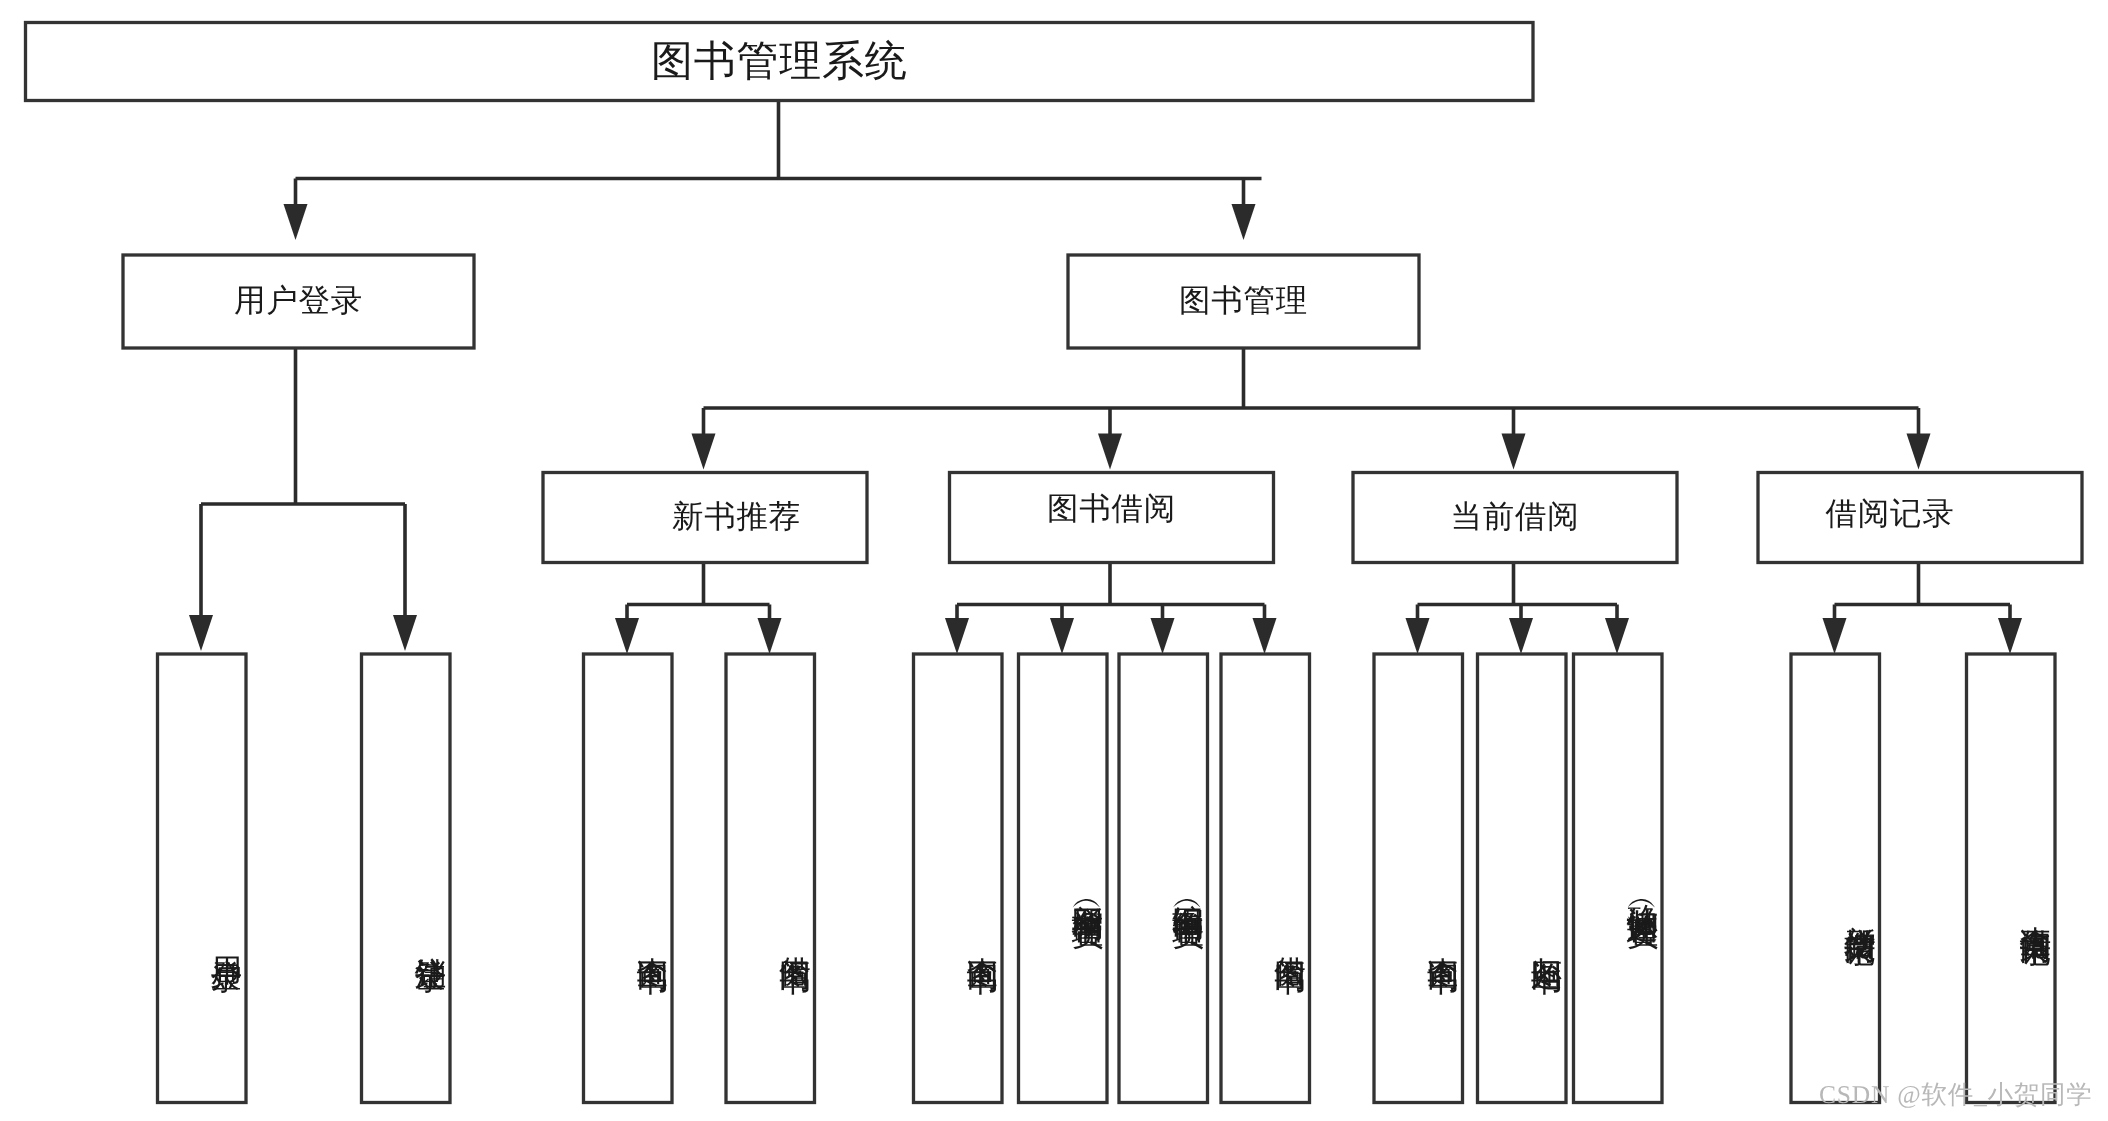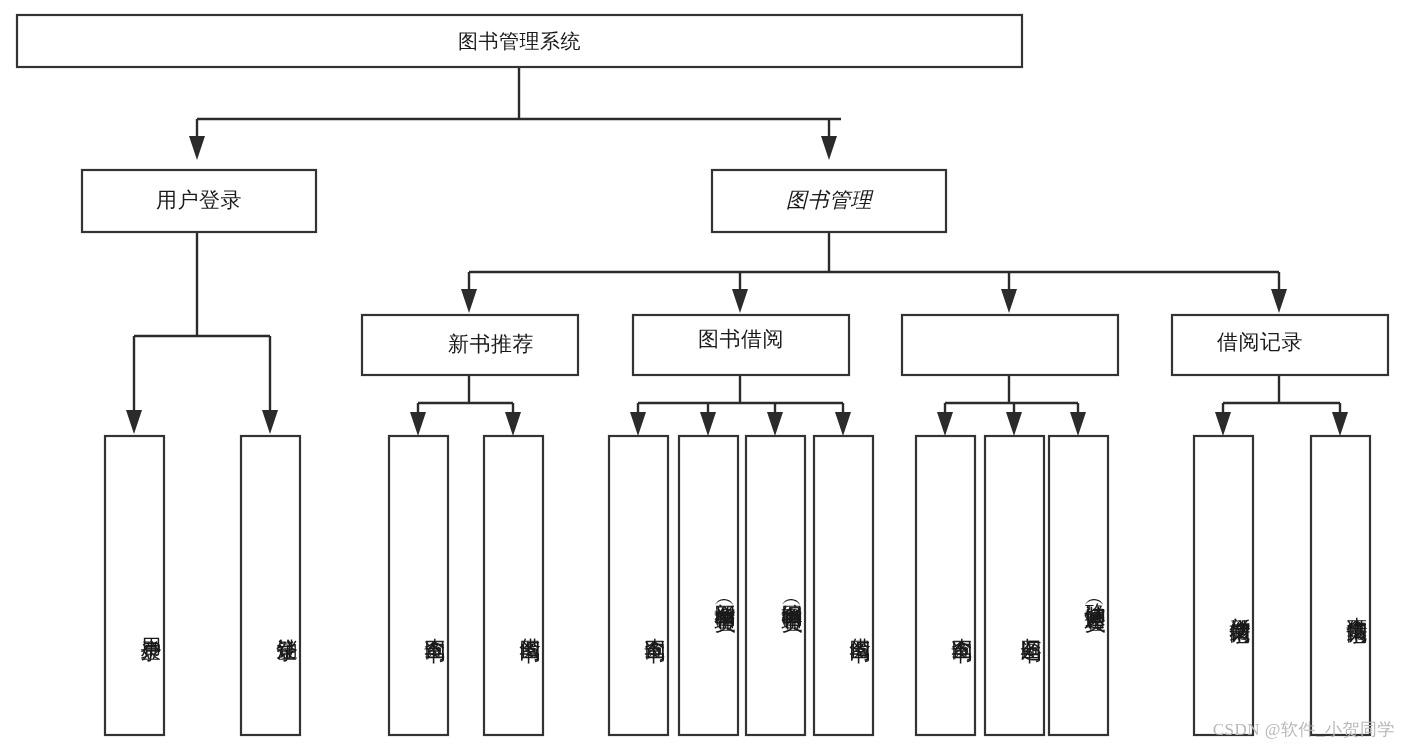--- a/index.html
+++ b/index.html
@@ -63,21 +63,21 @@
     writing-mode: vertical-rl;
     text-orientation: upright;
     font-size: 21px;
     line-height: 1.25;
     letter-spacing: 1.5px;
     padding-top: 6px;
     align-items: flex-start;
     justify-content: center;
   }
   .node-label.root {
-    font-size: 20px;
+    font-size: 28px;
   }
   #watermark {
     position: absolute;
     right: 10px;
     bottom: 6px;
     font-size: 17px;
     color: #b8b8b8;
     font-family: Liberation Serif, serif;
     white-space: nowrap;
     letter-spacing: 0.5px;
@@ -192,24 +192,25 @@
     <rect class="node-box" x="985" y="436" width="59" height="299"></rect>
     <rect class="node-box" x="1049" y="436" width="59" height="299"></rect>
 
     <rect class="node-box" x="1194" y="436" width="59" height="299"></rect>
     <rect class="node-box" x="1311" y="436" width="59" height="299"></rect>
   </svg>
 
   <div class="node-label horizontal root" style="left:17px; top:15px; width:1005px; height:52px;">图书管理系统</div>
 
   <div class="node-label horizontal" style="left:82px; top:170px; width:234px; height:62px;">用户登录</div>
-  <div class="node-label horizontal" style="left:712px; top:170px; width:234px; height:62px;font-style:italic;">图书管理</div>
+  <div class="node-label horizontal" style="left:712px; top:170px; width:234px; height:62px;">图书管理</div>
 
   <div class="node-label horizontal" style="left:383px; top:315px; width:216px; height:60px;">新书推荐</div>
   <div class="node-label horizontal" style="left:633px; top:315px; width:216px; height:50px;">图书借阅</div>
+  <div class="node-label horizontal" style="left:902px; top:315px; width:216px; height:60px;">当前借阅</div>
   <div class="node-label horizontal" style="left:1152px; top:315px; width:216px; height:56px;">借阅记录</div>
 
   <div class="node-label vertical" style="left:105px; top:506px; width:59px; height:229px;">用户登录</div>
   <div class="node-label vertical" style="left:241px; top:506px; width:59px; height:229px;">注销登录</div>
 
   <div class="node-label vertical" style="left:389px; top:506px; width:59px; height:229px;">查询图书</div>
   <div class="node-label vertical" style="left:484px; top:506px; width:59px; height:229px;">借阅图书</div>
 
   <div class="node-label vertical" style="left:609px; top:506px; width:59px; height:229px;">查询图书</div>
   <div class="node-label vertical" style="left:679px; top:444px; width:59px; height:291px;">新增图书（管理员）</div>

